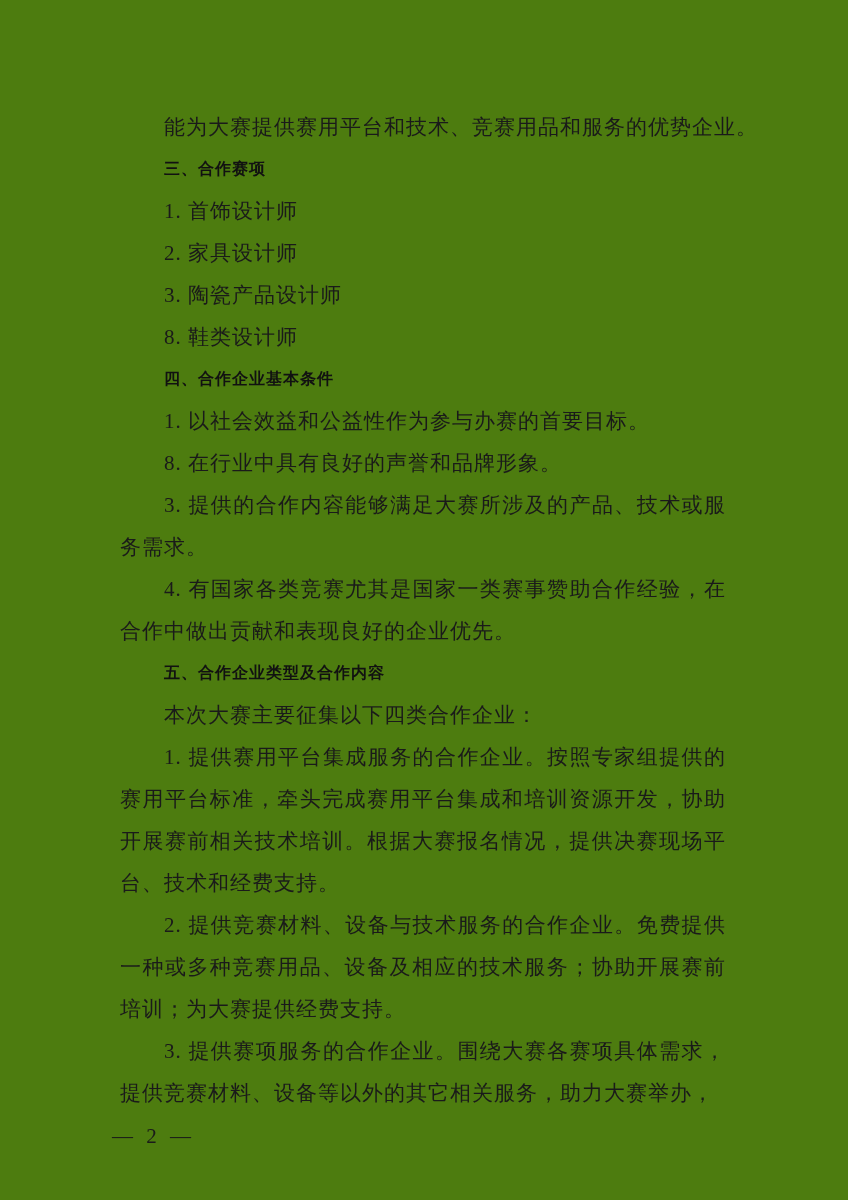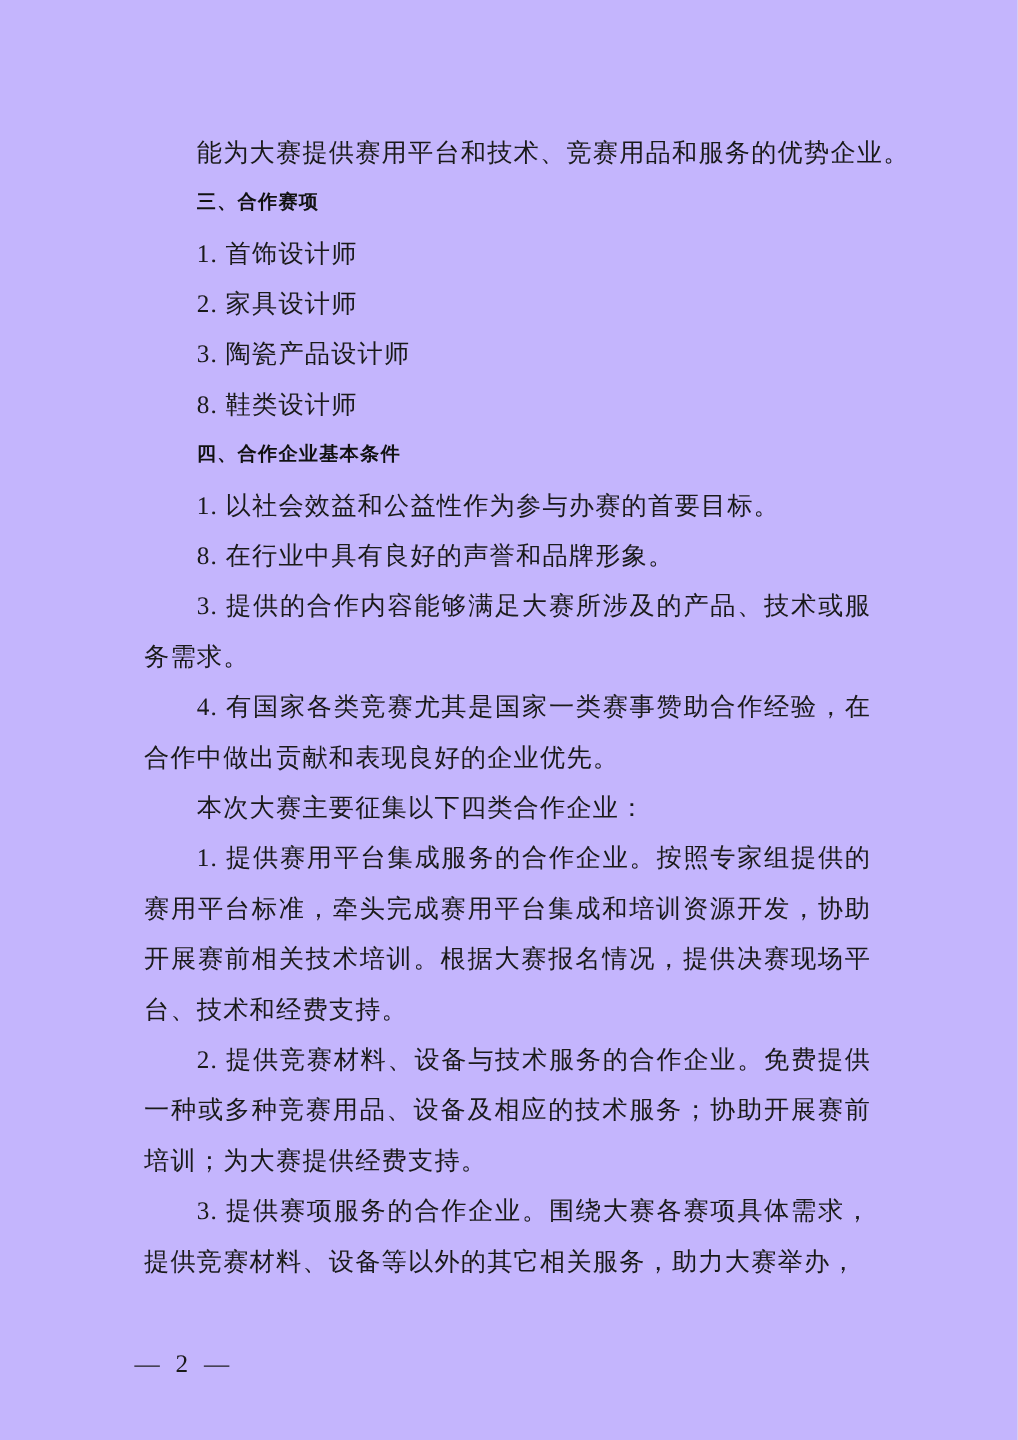--- a/index.html
+++ b/index.html
@@ -1,20 +1,20 @@
 <!DOCTYPE html>
 <html lang="zh"><head>
 <meta charset="utf-8">
 <style>
   html,body{margin:0;padding:0;background:#e8e8e8;}
   .page{
     position:relative;
     width:848px;height:1200px;
     margin:0 auto;
-    background:#c4b5fd;
+    background:#4d7c0f;
     overflow:hidden;
     font-family:"Liberation Serif","DejaVu Serif",serif;
     color:#1a1a1a;
   }
   .doc{
     position:absolute;
     left:120px;top:106px;
     width:606px;
   }
   .para{
@@ -59,19 +59,20 @@
     <h2 class="heading">三、合作赛项</h2>
     <p class="para">1. 首饰设计师</p>
     <p class="para">2. 家具设计师</p>
     <p class="para">3. 陶瓷产品设计师</p>
     <p class="para">8. 鞋类设计师</p>
     <h2 class="heading">四、合作企业基本条件</h2>
     <p class="para">1. 以社会效益和公益性作为参与办赛的首要目标。</p>
     <p class="para">8. 在行业中具有良好的声誉和品牌形象。</p>
     <p class="para">3. 提供的合作内容能够满足大赛所涉及的产品、技术或服务需求。</p>
     <p class="para">4. 有国家各类竞赛尤其是国家一类赛事赞助合作经验，在合作中做出贡献和表现良好的企业优先。</p>
+    <h2 class="heading">五、合作企业类型及合作内容</h2>
     <p class="para">本次大赛主要征集以下四类合作企业：</p>
     <p class="para">1. 提供赛用平台集成服务的合作企业。按照专家组提供的赛用平台标准，牵头完成赛用平台集成和培训资源开发，协助开展赛前相关技术培训。根据大赛报名情况，提供决赛现场平台、技术和经费支持。</p>
     <p class="para">2. 提供竞赛材料、设备与技术服务的合作企业。免费提供一种或多种竞赛用品、设备及相应的技术服务；协助开展赛前培训；为大赛提供经费支持。</p>
     <p class="para">3. 提供赛项服务的合作企业。围绕大赛各赛项具体需求，提供竞赛材料、设备等以外的其它相关服务，助力大赛举办，</p>
   </main>
   <div class="footer">— 2 —</div>
 </div>
 
 </body></html>

